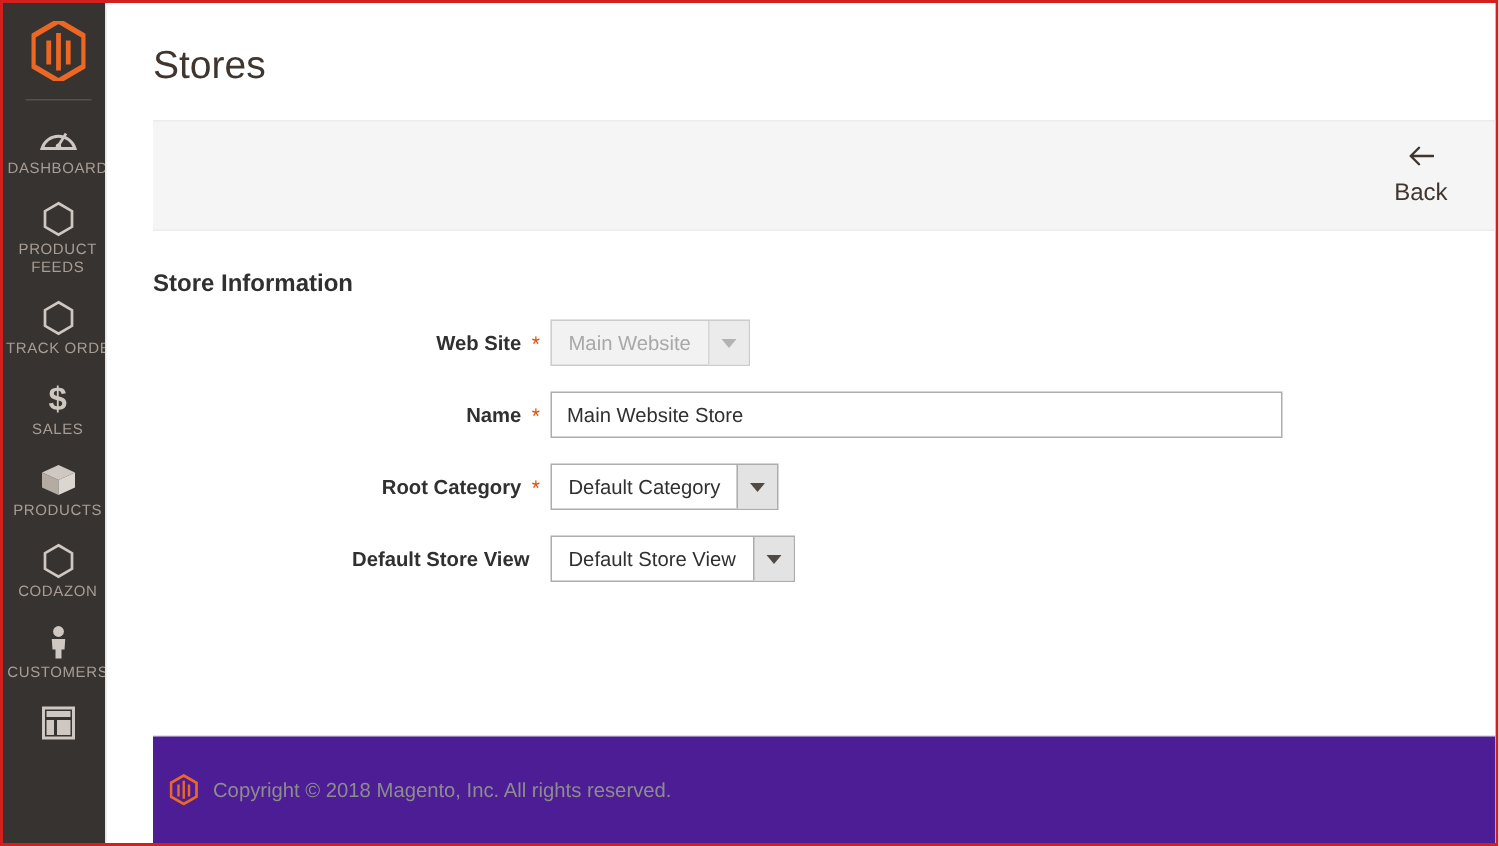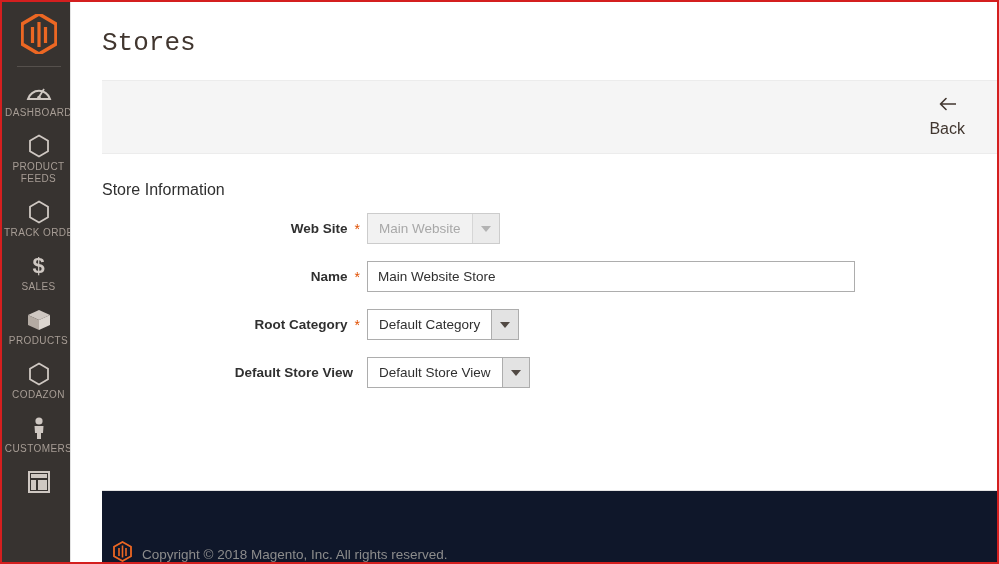--- a/index.html
+++ b/index.html
@@ -89,21 +89,21 @@
   .page-header {
     height: 78px;
     padding: 26px 0 0 31px;
   }
   .page-title {
     font-size: 26px;
     color: #41362f;
     font-weight: normal;
     margin: 0;
     line-height: 30px;
-    font-family: Liberation Mono, monospace;
+    font-family: Liberation Sans, sans-serif;
   }
 
   .page-actions-bar {
     margin-left: 31px;
     margin-right: 0;
     height: 74px;
     background: #f5f5f5;
     border-top: 1px solid #ececec;
     border-bottom: 1px solid #ececec;
     display: flex;
@@ -122,21 +122,21 @@
     gap: 9px;
     padding: 4px 2px;
     font-family: "Liberation Sans", sans-serif;
     flex-direction: column;
   }
   .back-arrow { display: block; width: 17px; height: 14px; }
 
   .section-title {
     margin: 27px 0 0 31px;
     font-size: 16px;
-    font-weight: normal;
+    font-weight: bold;
     color: #303030;
     font-family: "Liberation Sans", sans-serif;
   }
 
   .form-body { padding-top: 14px; }
 
   .field-row {
     display: flex;
     align-items: center;
     margin-bottom: 17px;
@@ -217,24 +217,24 @@
     color: #303030;
     font-family: "Liberation Sans", sans-serif;
     outline: none;
   }
 
   .page-footer {
     position: absolute;
     left: 0; right: 0; bottom: 0;
     height: 72px;
     margin-left: 31px;
-    background: #0f172a;
+    background: #4c1d95;
     border-top: 1px solid #e3e3e3;
     display: flex;
-    align-items: flex-end;
+    align-items: center;
     padding-left: 11px;
   }
   .footer-logo { width: 19px; height: 21px; display: block; margin-right: 10px; }
   .footer-text {
     font-size: 13.5px;
     color: #8c8c8c;
     font-family: "Liberation Sans", sans-serif;
   }
 </style>
 </head>

